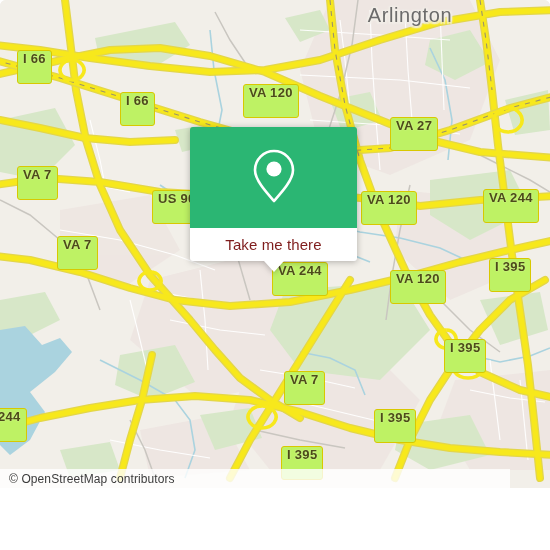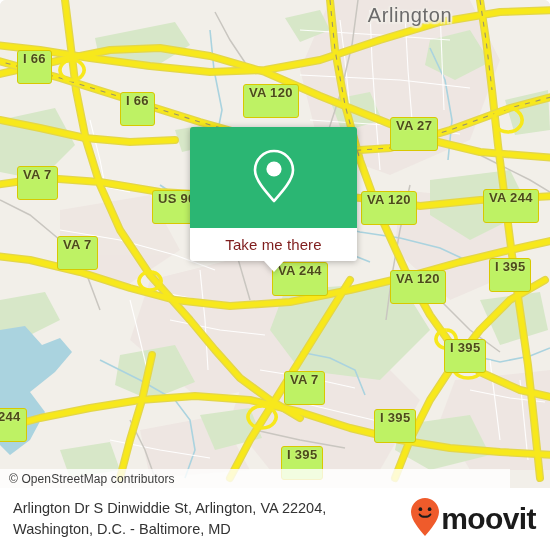--- a/index.html
+++ b/index.html
@@ -339,29 +339,14 @@
       <div id="callout-body">
         <span id="callout-label">Take me there</span>
       </div>
     </div>
 
     <div id="attribution">
       <span id="attribution-text">© OpenStreetMap contributors</span>
     </div>
   </div>
 
-  <div id="footer">
-    <div id="footer-address">Arlington Dr S Dinwiddie St, Arlington, VA 22204, Washington, D.C. - Baltimore, MD</div>
-
-    <div id="footer-logo">
-      <span>
-        <svg width="30" height="40" viewBox="0 0 30 40" aria-hidden="true">
-          <path d="M15 1 C7.3 1 1 7.3 1 15 C1 23 9.5 32.5 15 39 C20.5 32.5 29 23 29 15 C29 7.3 22.7 1 15 1 Z" fill="#ef5b2b"></path>
-          <circle cx="10.4" cy="12.2" r="1.85" fill="#1b1b1b"></circle>
-          <circle cx="19.6" cy="12.2" r="1.85" fill="#1b1b1b"></circle>
-          <path d="M9.6 17.4 C11.6 20.6 18.4 20.6 20.4 17.4" fill="none" stroke="#1b1b1b" stroke-width="1.9" stroke-linecap="round"></path>
-        </svg>
-      </span>
-      <span id="moovit-wordmark">moovit</span>
-    </div>
-  </div>
 
 </div>
 
 </body></html>

